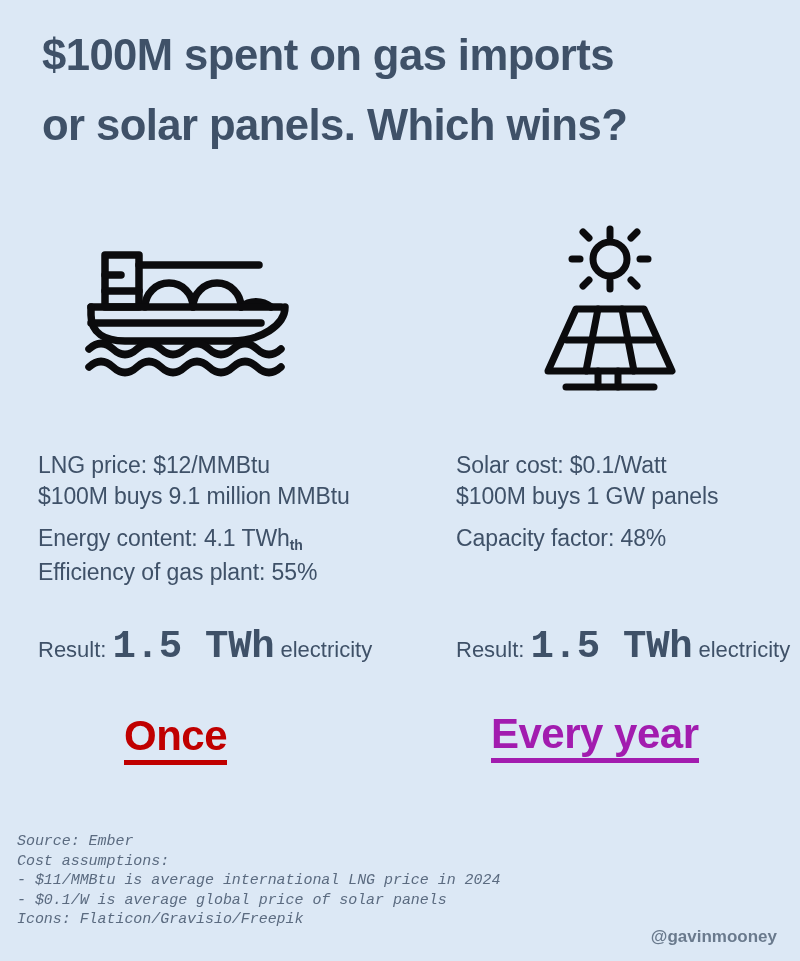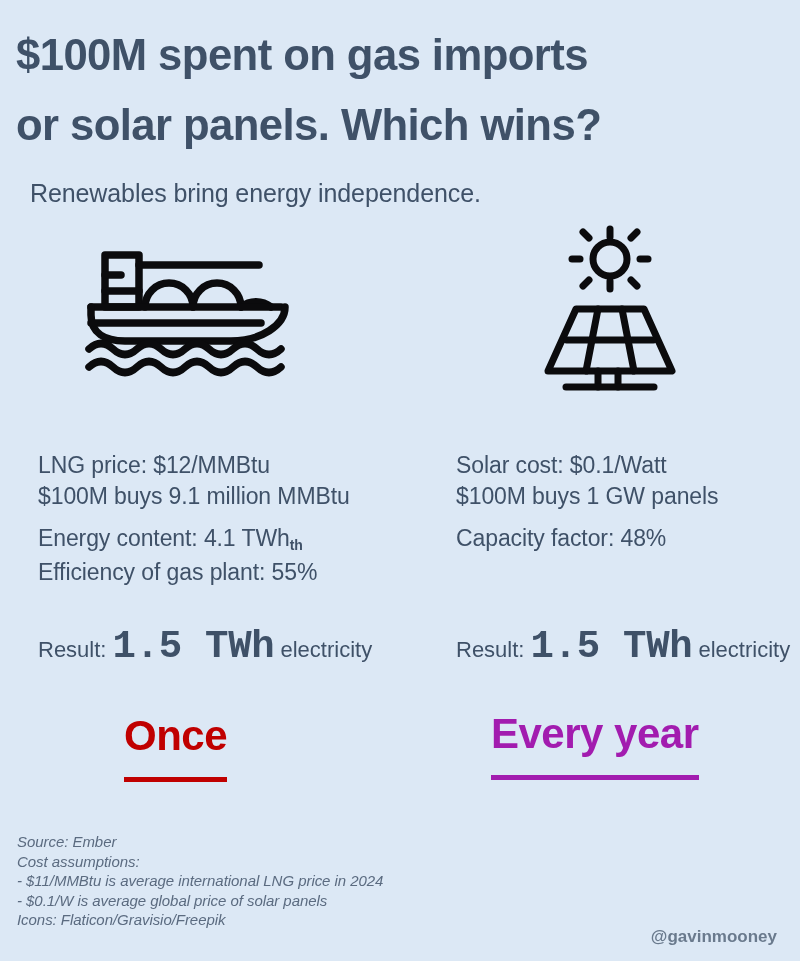--- a/index.html
+++ b/index.html
@@ -18,21 +18,21 @@
   .page {
     position: relative;
     width: 800px;
     height: 961px;
     box-sizing: border-box;
   }
 
   
   .title-block {
     position: absolute;
-    left: 16px;
+    left: 42px;
     top: 20px;
     width: 748px;
   }
   .title-line {
     font-family: "Liberation Sans Narrow", "Liberation Sans", sans-serif;
     font-weight: bold;
     font-size: 45px;
     line-height: 70px;
     letter-spacing: -0.6px;
     color: #3f5168;
@@ -113,32 +113,33 @@
 
   
   .verdict {
     position: absolute;
     font-family: "Liberation Sans Narrow", "Liberation Sans", sans-serif;
     font-weight: bold;
     font-size: 42px;
     line-height: 48px;
     letter-spacing: -0.5px;
     white-space: nowrap;
-    padding-bottom: 17px;
+    padding-bottom: 0;
     border-bottom: 5px solid currentColor;
   }
   .verdict.left  { left: 124px; top: 712px; color: #c00000; }
   .verdict.right { left: 491px; top: 710px; color: #a21caf; }
 
   
   .footnotes {
     position: absolute;
     left: 17px;
     top: 832px;
     width: 600px;
+    font-family: Liberation Mono, monospace;
   }
   .foot-line {
     font-style: italic;
     font-size: 15px;
     line-height: 19.5px;
     color: #5b6b80;
     white-space: nowrap;
     letter-spacing: -0.05px;
   }
   .handle {
@@ -155,21 +156,20 @@
 </head>
 <body>
 
 <div class="page">
 
   <div class="title-block">
     <div class="title-line">$100M spent on gas imports</div>
     <div class="title-line">or solar panels. Which wins?</div>
   </div>
 
-  <div class="subtitle">Renewables bring energy independence.</div>
 
   <div class="icon-row">
 
     <div class="icon-slot left">
       <svg width="215" height="140" viewBox="0 0 215 140" fill="none" stroke="#0b0b0d" stroke-width="7.5" stroke-linecap="round" stroke-linejoin="round">
 
         <path d="M22 18 h34 v52 h-34 z"></path>
         <path d="M22 38 h16"></path>
         <path d="M22 54 h34"></path>
 

